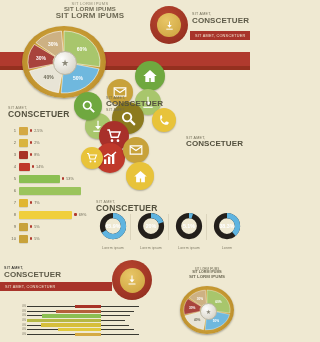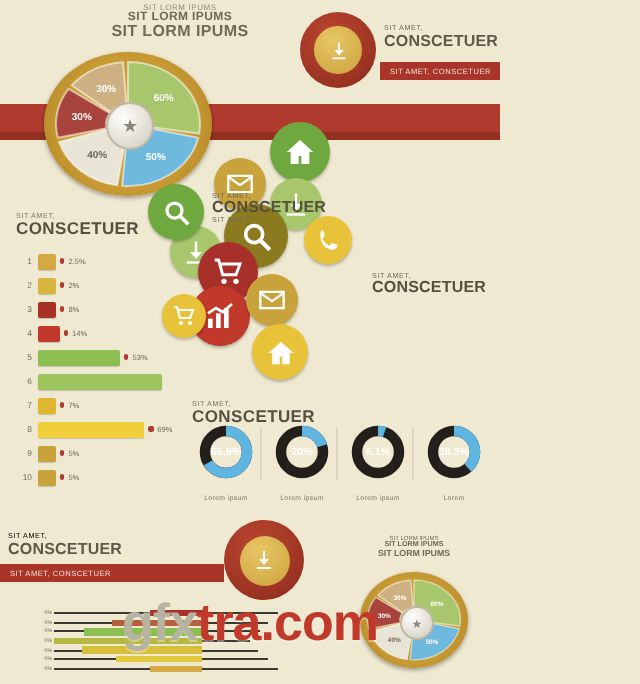--- a/index.html
+++ b/index.html
@@ -437,17 +437,14 @@
           <text x="59.850499691878035" y="25.00519077996592" text-anchor="middle" class="pct" font-size="6.5">60%</text>
           <text x="55.90758707798265" y="54.478507444303894" text-anchor="middle" class="pct" font-size="6.5">50%</text>
           <text x="26.626881541973695" y="53.47210770650209" text-anchor="middle" class="pct-dark" font-size="6.5">40%</text>
           <text x="18.920652795554386" y="34.35497483321813" text-anchor="middle" class="pct" font-size="6.5">30%</text>
           <text x="31.0710244608206" y="20.252088807999147" text-anchor="middle" class="pct" font-size="6.5">30%</text>
         </g>
     </svg>
     <div class="wheel-hub" style="left:24px;top:31px;width:15px;height:15px;font-size:6px;">★</div>
   </div>
 
-  <div id="wm">
-    <span class="wm-gfx">gfx</span><span>tra.com</span>
-  </div>
 
 </div>
 
 </body></html>

